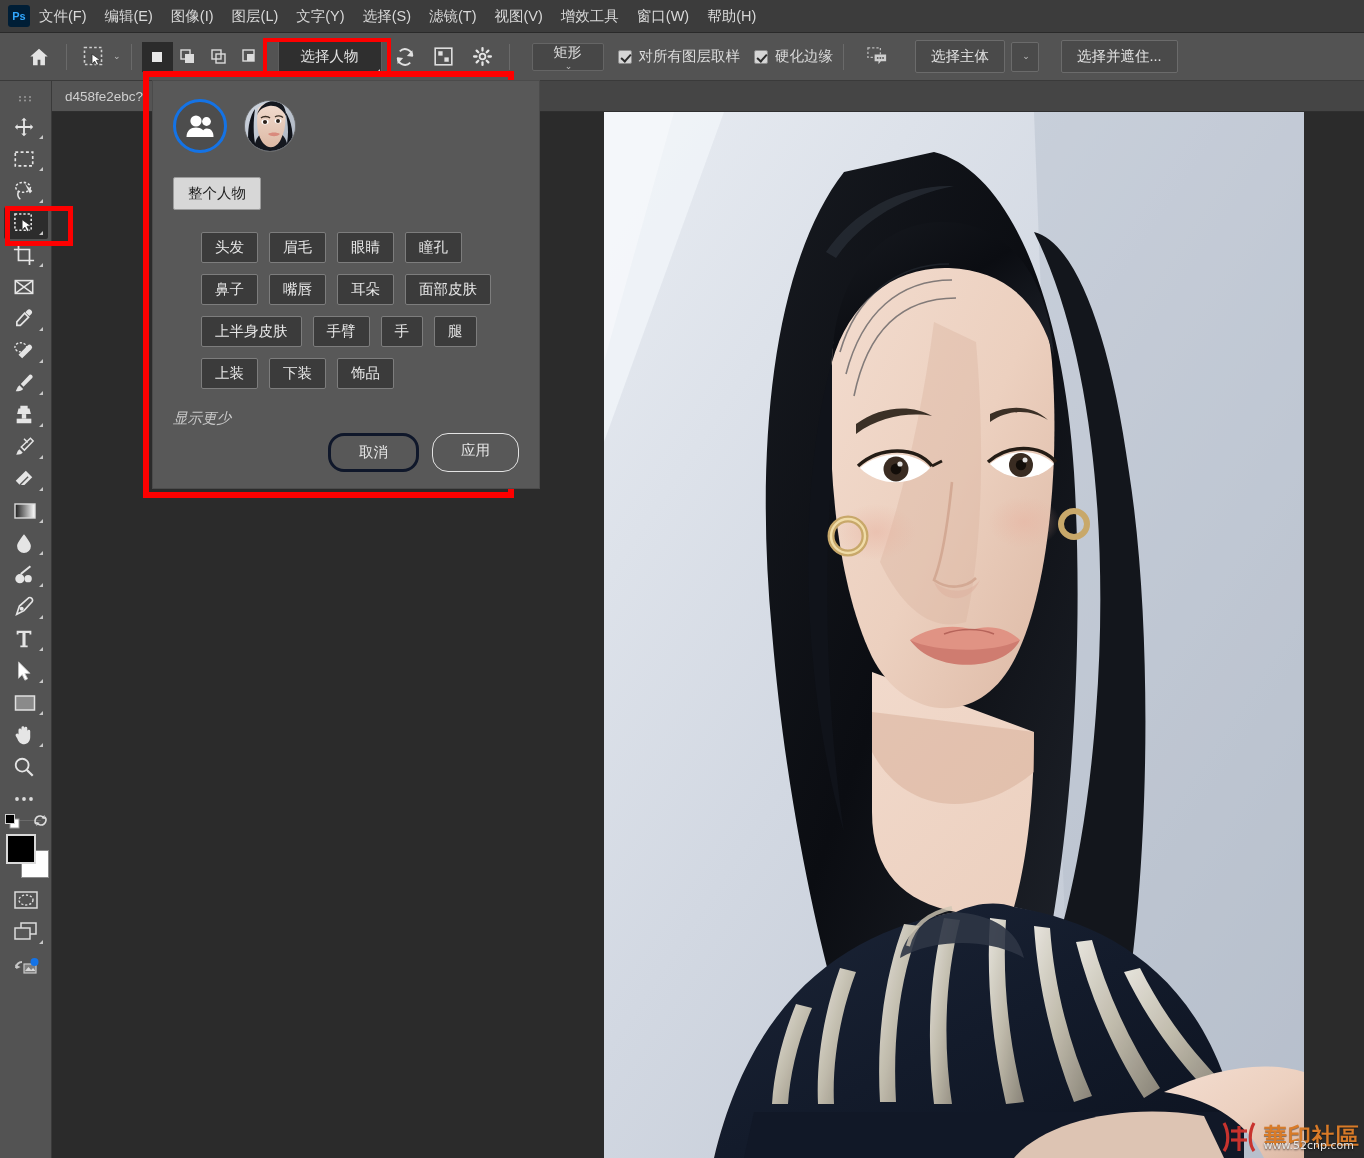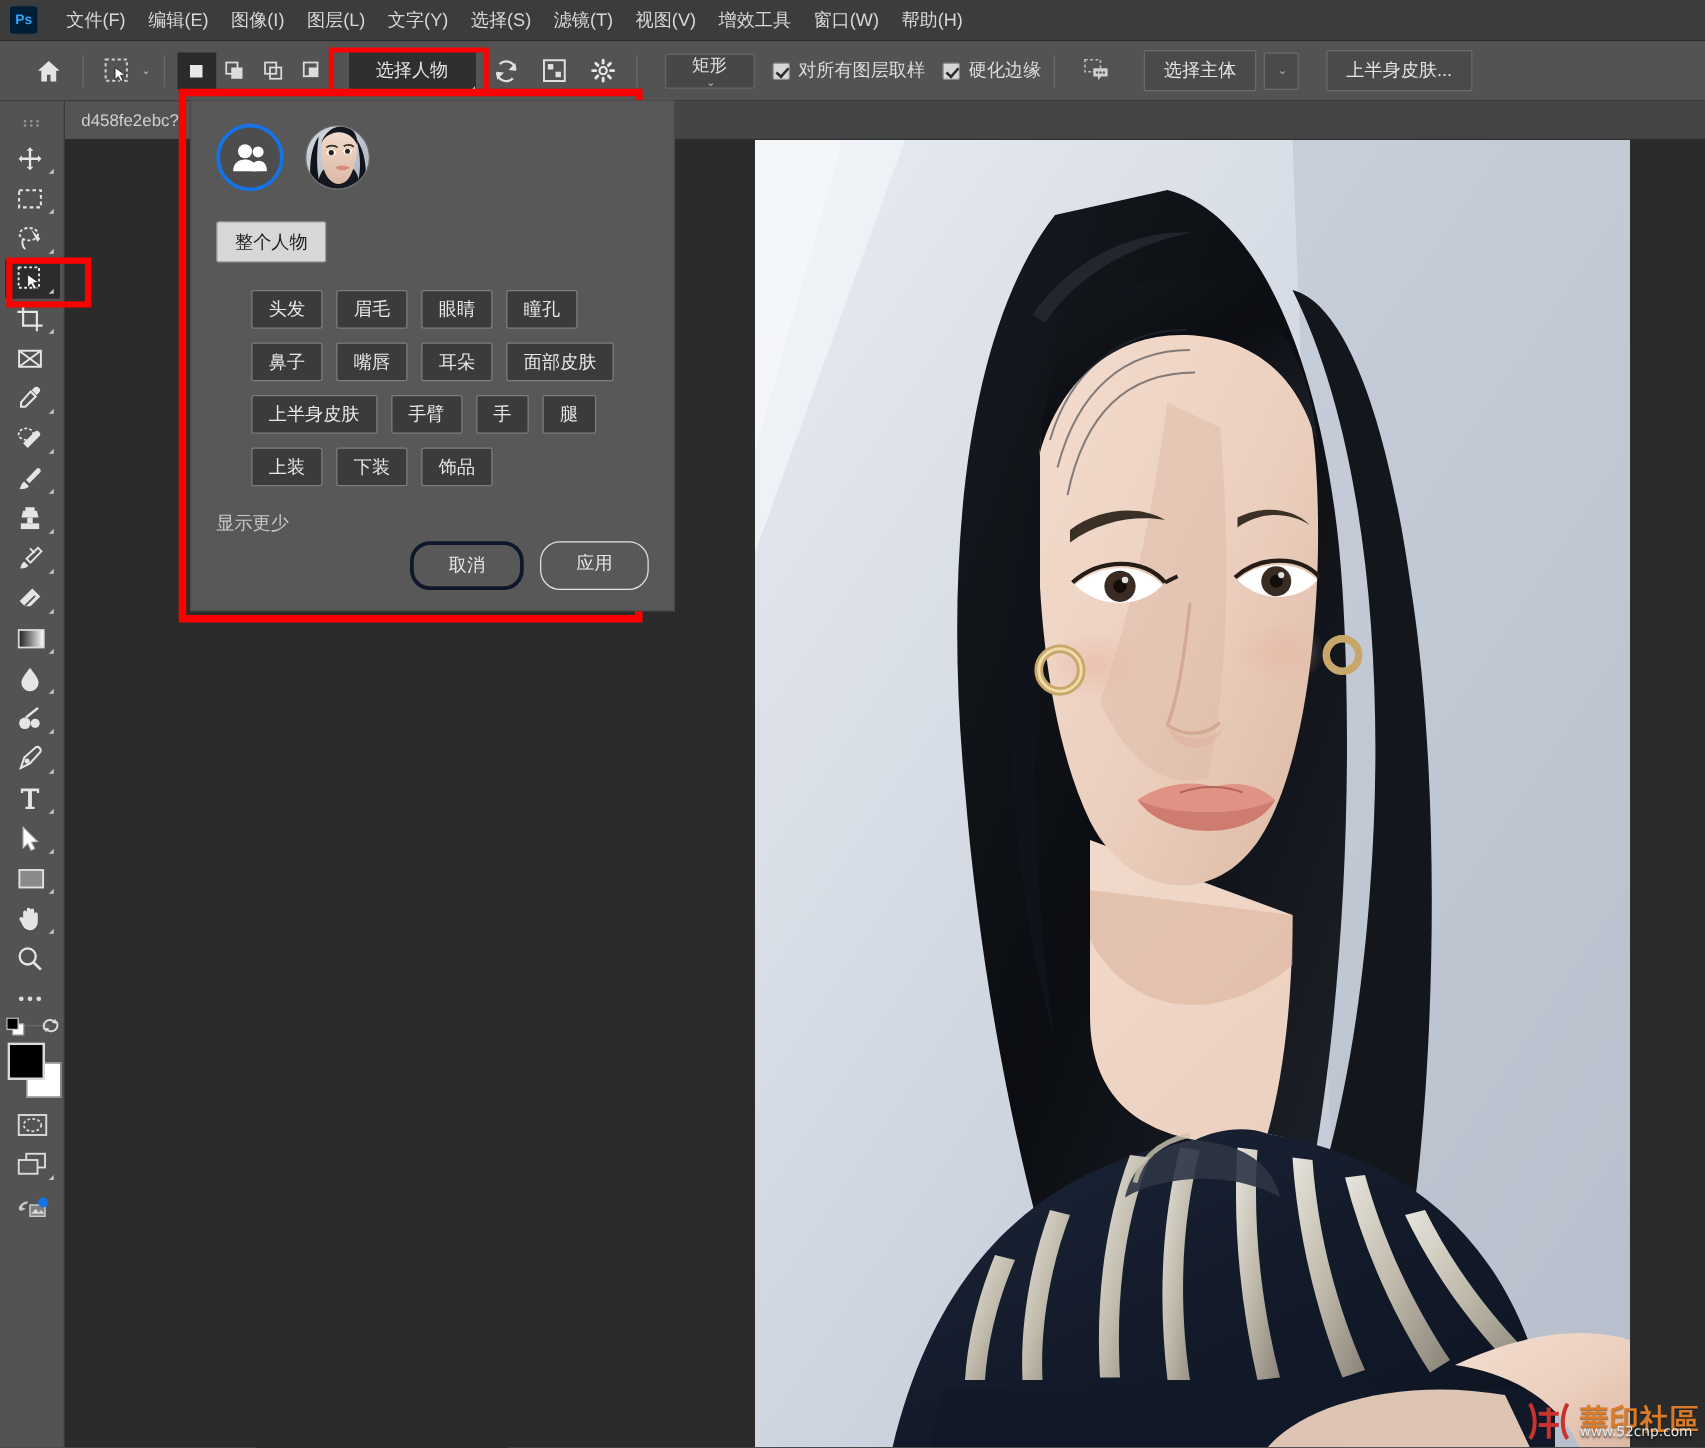--- a/index.html
+++ b/index.html
@@ -11,21 +11,21 @@
   }
   #app { position: relative; width: 1364px; height: 1158px; }
 
   
   .menubar {
     position: absolute; top: 0; left: 0; width: 1364px; height: 33px;
     background: #3c3c3c; display: flex; align-items: center;
     border-bottom: 1px solid #2a2a2a;
   }
   .ps-logo {
-    width: 22px; height: 22px; margin-left: 8px; margin-right: 14px;
+    width: 22px; height: 22px; margin-left: 8px; 
     background: #001e36; border-radius: 3px; color: #31a8ff;
     font-size: 11px; font-weight: bold; display: flex;
     align-items: center; justify-content: center;
     font-family: "Liberation Sans", sans-serif;
   }
   .menu-item {
     color: #d8d8d8; font-size: 14.5px; padding: 4px 9px; white-space: nowrap;
     cursor: default;
   }
 
@@ -208,21 +208,21 @@
     border: 1px solid #9b9b9b; border-radius: 2px; color: #1f1f1f;
     font-size: 14.5px; padding: 6px 14px;
   }
   .chip-rows { margin-top: 22px; }
   .chip-row { display: flex; gap: 11px; margin-bottom: 11px; margin-left: 28px; }
   .chip {
     background: #3b3b3b; border: 1px solid #7d7d7d; border-radius: 2px;
     color: #e8e8e8; font-size: 14.5px; padding: 5px 13px; white-space: nowrap;
   }
   .show-less {
-    margin-top: 20px; color: #c9c9c9; font-size: 14.5px;
+    margin-top: 20px; color: #c9c9c9; font-size: 14.5px; font-style: italic;
   }
   .panel-actions {
     position: absolute; right: 20px; bottom: 16px; display: flex; gap: 13px;
   }
   .pill {
     border-radius: 16px; font-size: 14.5px; padding: 7px 28px;
     background: transparent; color: #e6e6e6; border: 3px solid #0f172a;
   }
   .pill.primary { border: 1px solid #e3e3e3; }
 </style>
@@ -358,21 +358,21 @@
             <circle cx="15" cy="13.6" r="1"></circle>
             <circle cx="17.8" cy="13.6" r="1"></circle>
           </g>
       </svg>
     </div>
 
     <div class="opt-btn">选择主体</div>
     <div class="opt-btn-narrow">
       <span class="chevron">⌄</span>
     </div>
-    <div class="opt-btn">上半身皮肤...</div>
+    <div class="opt-btn">选择并遮住...</div>
   </div>
 
   <div class="redbox-options"></div>
 
   <div class="tabbar">
     <div class="doc-tab">
       <span>d458fe2ebc?</span>
       <span>@ 121%(RGB/8#) *</span>
       <span class="tab-close">✕</span>
     </div>

